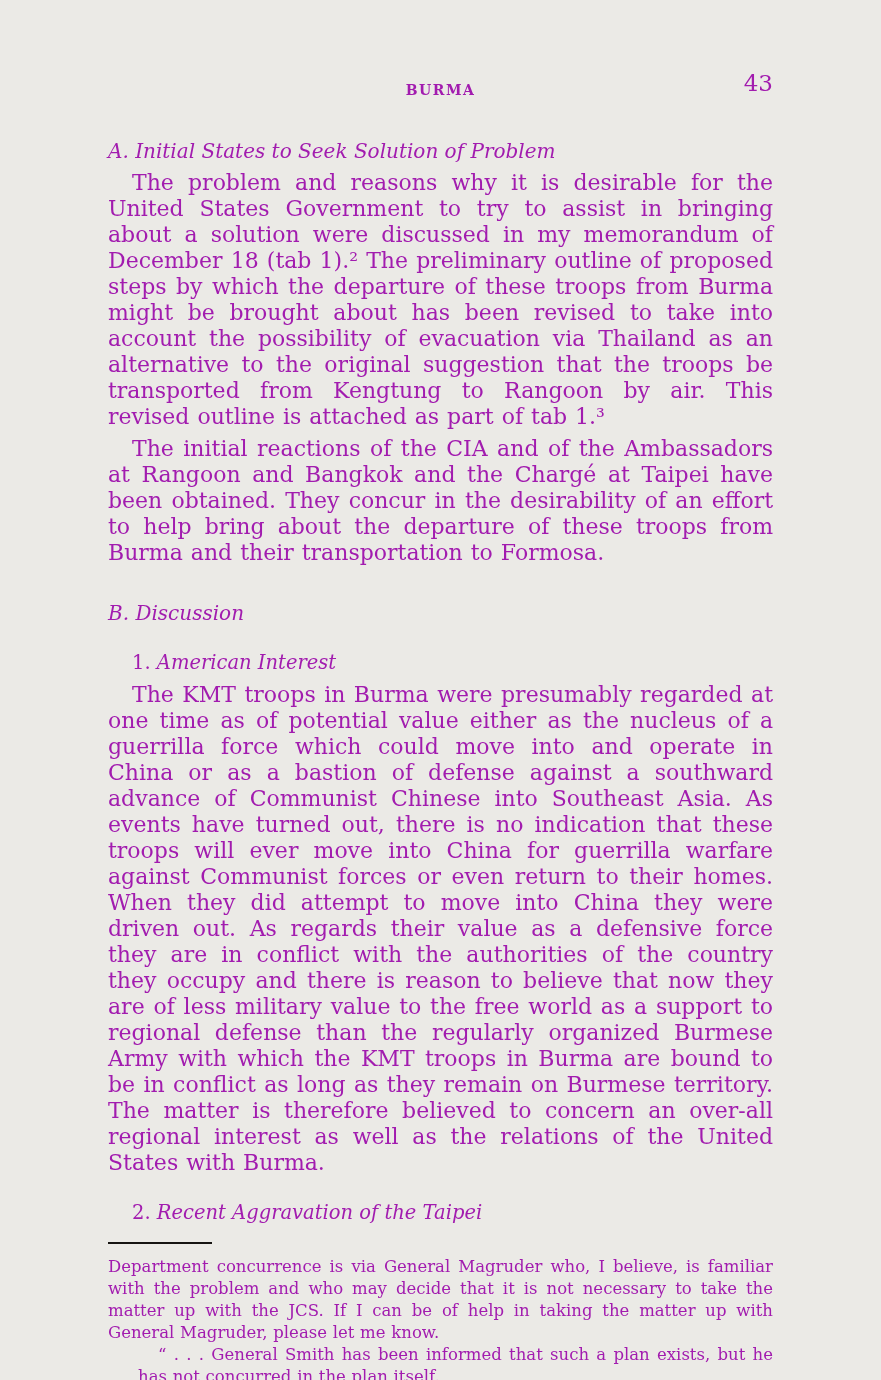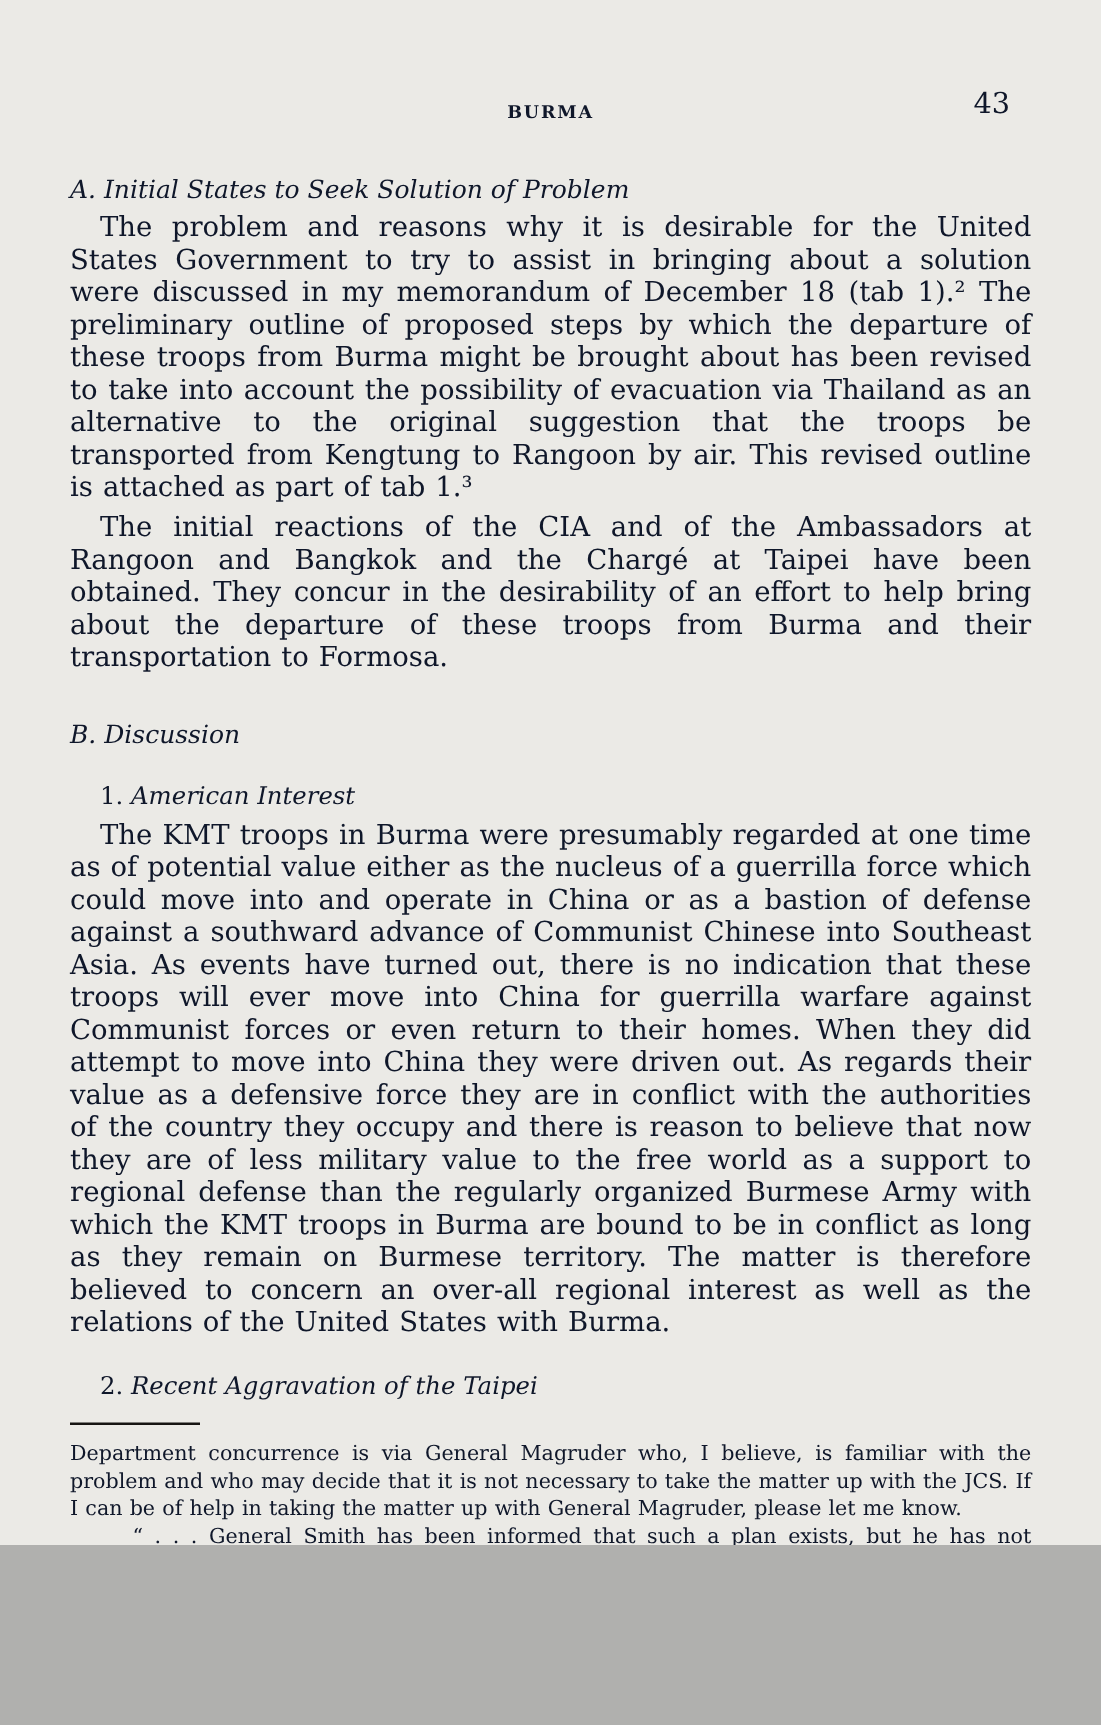--- a/index.html
+++ b/index.html
@@ -4,44 +4,44 @@
 <style>
   * { margin: 0; padding: 0; box-sizing: border-box; }
   html, body {
     width: 881px;
     font-family: "DejaVu Serif", serif;
   }
   body { background: #b0b0ae; }
   .page {
     position: relative;
     width: 881px;
-    height: 1236px;
+    height: 1380px;
     background: #ebeae6;
-    color: #0f172a;
-    padding: 0 56px;
+    color: #a21caf;
+    padding: 0 108px;
     overflow: hidden;
   }
   
   .page-header {
     position: relative;
     padding-top: 72px;
     height: 104px;
   }
   .running-title {
     display: block;
     text-align: center;
     font-size: 14px;
     font-weight: 700;
     letter-spacing: 1.5px;
     padding-top: 10px;
   }
   .page-number {
     position: absolute;
     top: 70px;
-    right: 17px;
+    right: 0;
     font-size: 23px;
     font-weight: 400;
   }
   
   .section-heading {
     font-size: 20px;
     font-weight: 400;
     font-style: italic;
     margin-top: 34px;
     line-height: 26px;

